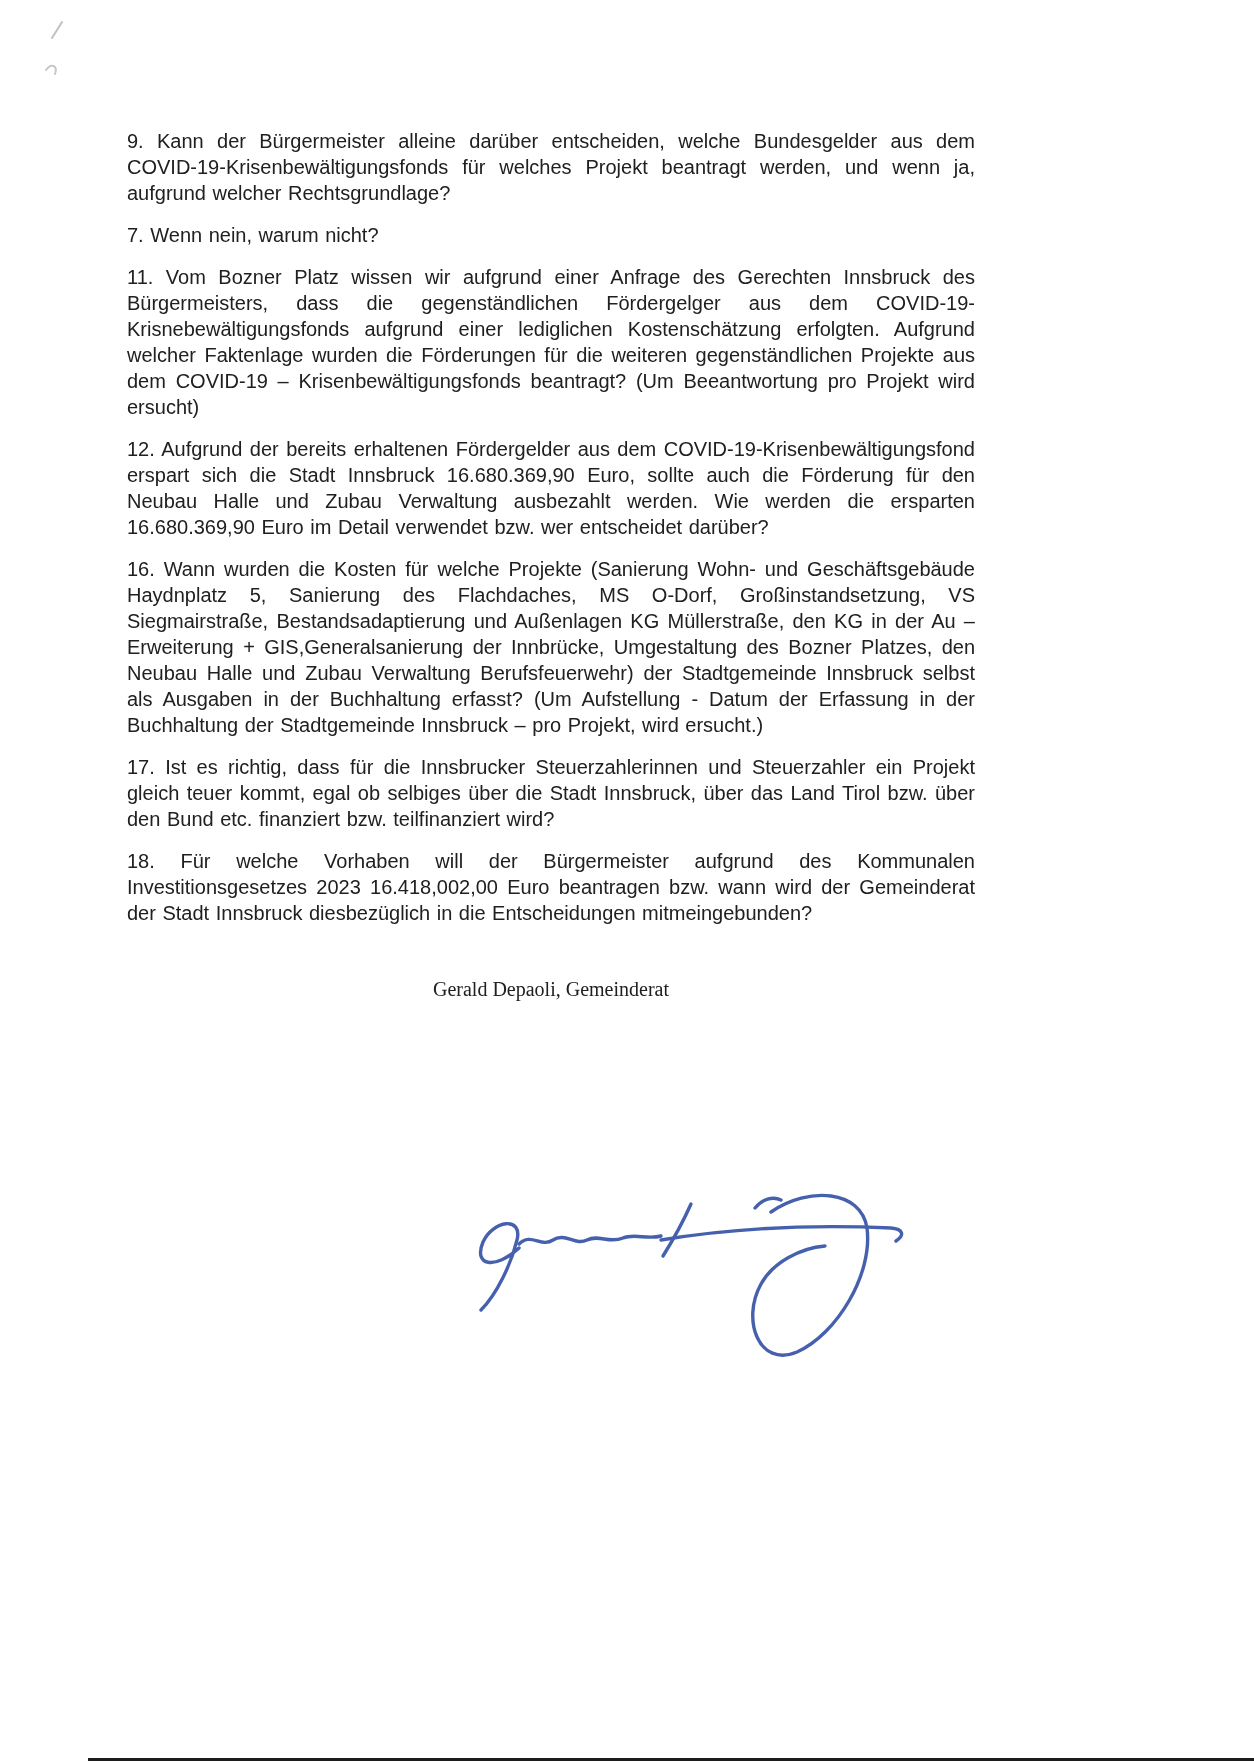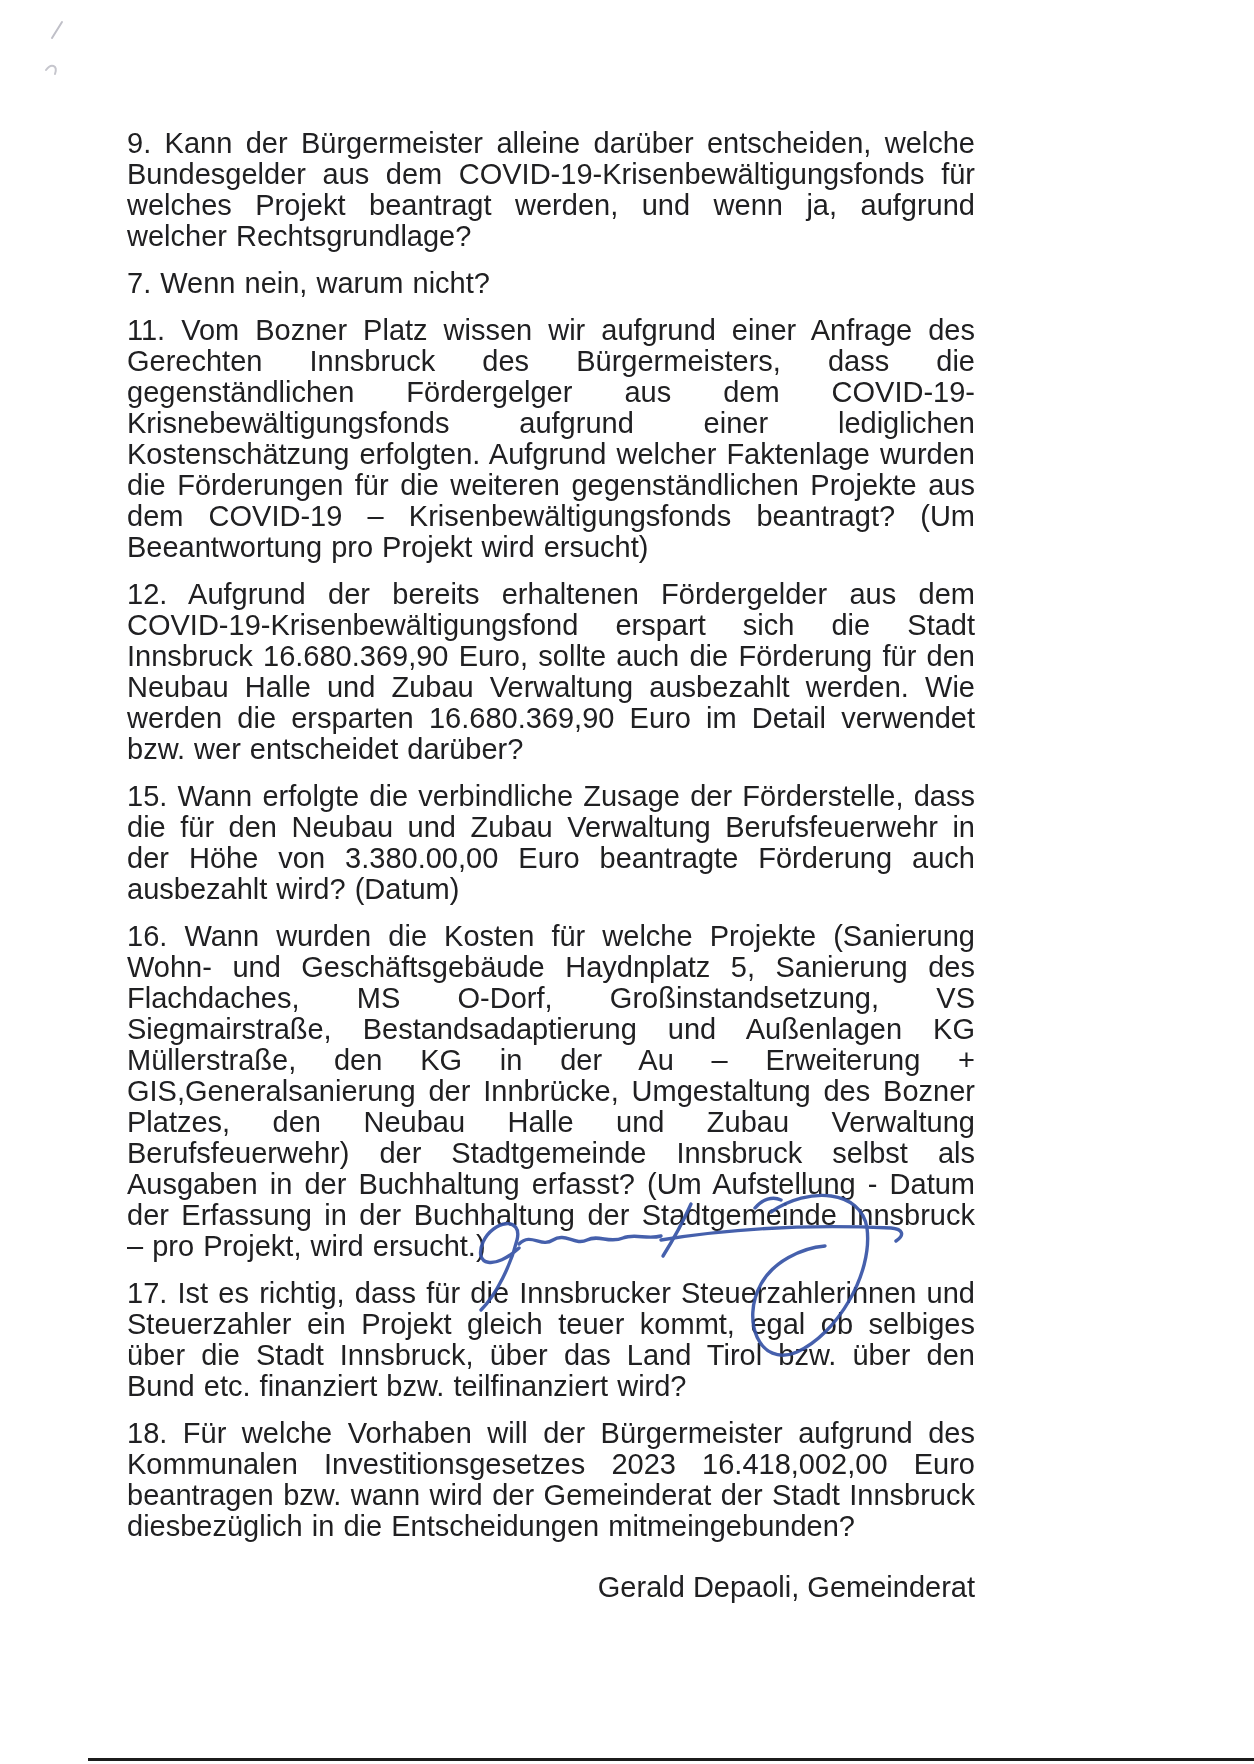--- a/index.html
+++ b/index.html
@@ -15,31 +15,32 @@
     background: #ffffff;
     font-family: "Liberation Sans", sans-serif;
     overflow: hidden;
   }
   .content {
     position: absolute;
     left: 127px;
     top: 128px;
     width: 848px;
     color: #202022;
-    font-size: 29px;
-    line-height: 31px;
+    font-size: 20px;
+    line-height: 26px;
     text-align: justify;
   }
   .para {
     margin: 0 0 16px 0;
     word-spacing: 1px;
   }
   .signer-row {
-    margin-top: 30px;
-    text-align: right;
+    margin-top: 50px;
+    text-align: center;
+    font-family: Liberation Serif, serif;
   }
   .signature-svg {
     position: absolute;
     left: 455px;
     top: 1178px;
     width: 480px;
     height: 210px;
     pointer-events: none;
   }
   .pencil-svg {
@@ -66,21 +67,20 @@
   <svg class="pencil-svg" viewBox="0 0 60 80" aria-hidden="true">
     <path d="M24,8 L14,24" stroke="#c0c0c8" stroke-width="2" fill="none" stroke-linecap="round"></path>
     <path d="M8,56 C13,49 20,51 17,60" stroke="#c6c6cd" stroke-width="2" fill="none" stroke-linecap="round"></path>
   </svg>
 
   <div class="content">
     <p class="para">9. Kann der Bürgermeister alleine darüber entscheiden, welche Bundesgelder aus dem COVID-19-Krisenbewältigungsfonds für welches Projekt beantragt werden, und wenn ja, aufgrund welcher Rechtsgrundlage?</p>
     <p class="para">7. Wenn nein, warum nicht?</p>
     <p class="para">11. Vom Bozner Platz wissen wir aufgrund einer Anfrage des Gerechten Innsbruck des Bürgermeisters, dass die gegenständlichen Fördergelger aus dem COVID-19-Krisnebewältigungsfonds aufgrund einer lediglichen Kostenschätzung erfolgten. Aufgrund welcher Faktenlage wurden die Förderungen für die weiteren gegenständlichen Projekte aus dem COVID-19 – Krisenbewältigungsfonds beantragt? (Um Beeantwortung pro Projekt wird ersucht)</p>
     <p class="para">12. Aufgrund der bereits erhaltenen Fördergelder aus dem COVID-19-Krisenbewältigungsfond erspart sich die Stadt Innsbruck 16.680.369,90 Euro, sollte auch die Förderung für den Neubau Halle und Zubau Verwaltung ausbezahlt werden. Wie werden die ersparten 16.680.369,90 Euro im Detail verwendet bzw. wer entscheidet darüber?</p>
-    <p class="para">15. Wann erfolgte die verbindliche Zusage der Förderstelle, dass die für den Neubau und Zubau Verwaltung Berufsfeuerwehr in der Höhe von 3.380.00,00 Euro beantragte Förderung auch ausbezahlt wird? (Datum)</p>
     <p class="para">16. Wann wurden die Kosten für welche Projekte (Sanierung Wohn- und Geschäftsgebäude Haydnplatz 5, Sanierung des Flachdaches, MS O-Dorf, Großinstandsetzung, VS Siegmairstraße, Bestandsadaptierung und Außenlagen KG Müllerstraße, den KG in der Au – Erweiterung + GIS,Generalsanierung der Innbrücke, Umgestaltung des Bozner Platzes, den Neubau Halle und Zubau Verwaltung Berufsfeuerwehr) der Stadtgemeinde Innsbruck selbst als Ausgaben in der Buchhaltung erfasst? (Um Aufstellung - Datum der Erfassung in der Buchhaltung der Stadtgemeinde Innsbruck – pro Projekt, wird ersucht.)</p>
     <p class="para">17. Ist es richtig, dass für die Innsbrucker Steuerzahlerinnen und Steuerzahler ein Projekt gleich teuer kommt, egal ob selbiges über die Stadt Innsbruck, über das Land Tirol bzw. über den Bund etc. finanziert bzw. teilfinanziert wird?</p>
     <p class="para">18. Für welche Vorhaben will der Bürgermeister aufgrund des Kommunalen Investitionsgesetzes 2023 16.418,002,00 Euro beantragen bzw. wann wird der Gemeinderat der Stadt Innsbruck diesbezüglich in die Entscheidungen mitmeingebunden?</p>
 
     <div class="signer-row">
       <span>Gerald Depaoli, Gemeinderat</span>
     </div>
   </div>
 
   <svg class="signature-svg" viewBox="0 0 480 210" aria-hidden="true">

